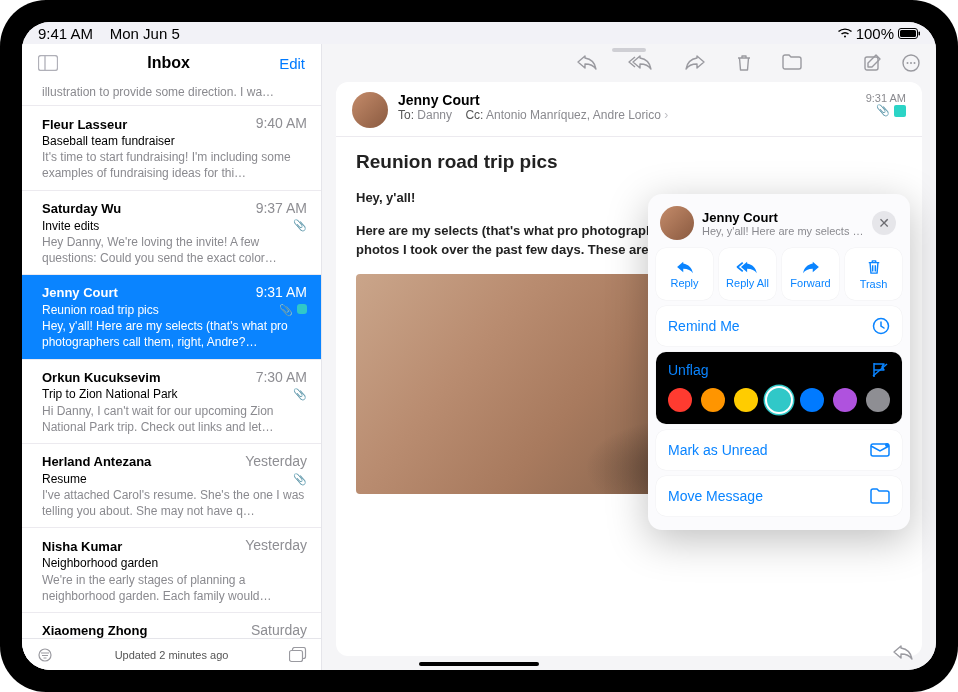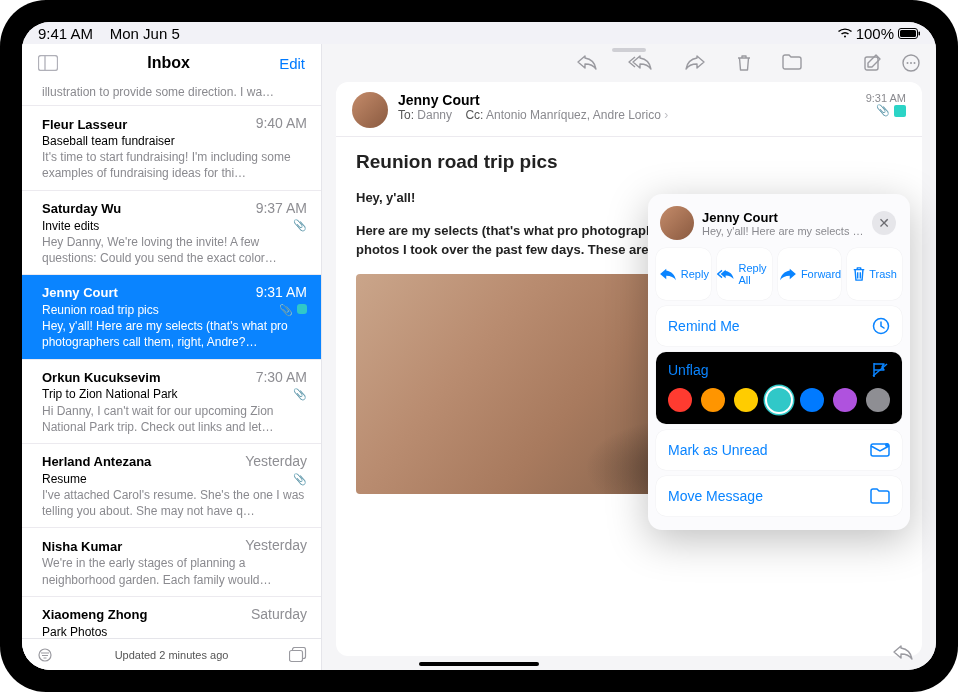--- a/index.html
+++ b/index.html
@@ -97,21 +97,21 @@
     padding:8px; z-index:50;
   }
   .pop-head{display:flex; gap:8px; align-items:center; padding:4px 6px 8px 4px;}
   .pop-head .txt{flex:1; overflow:hidden;}
   .pop-head .nm{font-size:13px; font-weight:600;}
   .pop-head .pv{font-size:11px; color:#8a8a8f; white-space:nowrap; overflow:hidden; text-overflow:ellipsis;}
   .pop-close{width:24px;height:24px;border-radius:12px;background:#e6e6ea;display:flex;align-items:center;justify-content:center;color:#6b6b70;font-size:14px;}
   .action-row{display:flex; gap:6px; margin-bottom:6px;}
   .action-btn{
     flex:1; background:#fff; border-radius:10px; height:52px;
-    display:flex; flex-direction:row; align-items:center; justify-content:center; gap:3px;
+    display:flex; flex-direction:column; align-items:center; justify-content:center; gap:3px;
     color:#0a84ff; font-size:11px; box-shadow:0 0 0 .5px rgba(0,0,0,.04);
   }
   .menu-item{
     background:#fff; border-radius:10px; height:40px; padding:0 12px;
     display:flex; align-items:center; justify-content:space-between; color:#0a84ff;
     font-size:14px; margin-bottom:6px; box-shadow:0 0 0 .5px rgba(0,0,0,.04);
   }
   .flag-row{
     background:#000000; border-radius:10px; padding:10px 12px 12px 12px; margin-bottom:6px;
     box-shadow:0 0 0 .5px rgba(0,0,0,.04);
@@ -223,20 +223,24 @@
                   <span>Resume</span>
                   <span class="attach"><span class="paperclip">📎</span></span>
                 </div>
                 <div class="preview">I've attached Carol's resume. She's the one I was telling you about. She may not have q…</div>
               </div>
               <div class="mail-item">
                 <div class="row1">
                   <span class="sender">Nisha Kumar</span>
                   <span class="time">Yesterday</span>
                 </div>
+                <div class="subject">
+                  <span>Neighborhood garden</span>
+                  <span class="attach"></span>
+                </div>
                 <div class="preview">We're in the early stages of planning a neighborhood garden. Each family would…</div>
               </div>
               <div class="mail-item">
                 <div class="row1">
                   <span class="sender">Xiaomeng Zhong</span>
                   <span class="time">Saturday</span>
                 </div>
                 <div class="subject">
                   <span>Park Photos</span>
                   <span class="attach"></span>

